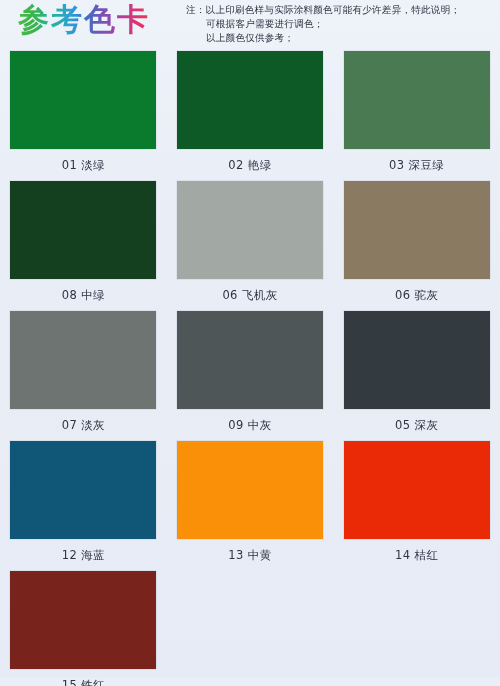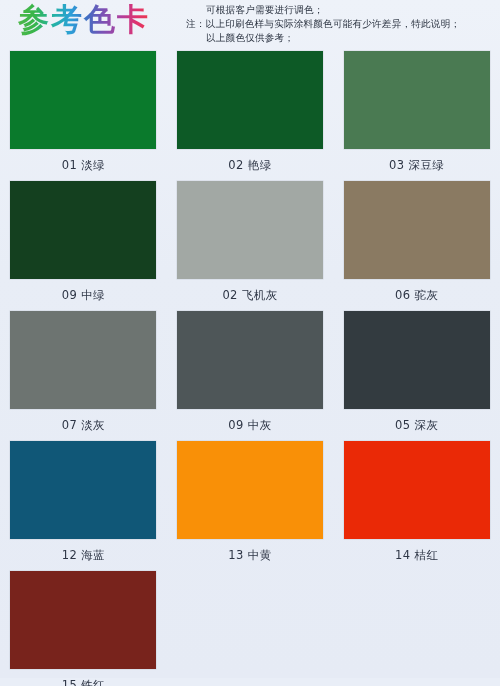--- a/index.html
+++ b/index.html
@@ -114,46 +114,46 @@
 </style>
 </head>
 <body>
 
 <div id="page">
 
   <div id="header">
     <div id="brand-title">参考色卡</div>
 
     <div id="note-block">
+      <div class="note-line">注：以上印刷色样与实际涂料颜色可能有少许差异，特此说明；</div>
       <div class="note-line indent">可根据客户需要进行调色；</div>
-      <div class="note-line">注：以上印刷色样与实际涂料颜色可能有少许差异，特此说明；</div>
       <div class="note-line indent">以上颜色仅供参考；</div>
     </div>
   </div>
 
   <div id="swatch-grid">
       <div class="swatch-cell">
         <div class="swatch-chip" style="background: rgb(10, 122, 44);"></div>
         <div class="swatch-label">01 淡绿</div>
       </div>
       <div class="swatch-cell">
         <div class="swatch-chip" style="background: rgb(13, 90, 38);"></div>
         <div class="swatch-label">02 艳绿</div>
       </div>
       <div class="swatch-cell">
         <div class="swatch-chip" style="background: rgb(74, 122, 82);"></div>
         <div class="swatch-label">03 深豆绿</div>
       </div>
       <div class="swatch-cell">
         <div class="swatch-chip" style="background: rgb(20, 64, 31);"></div>
-        <div class="swatch-label">09 中绿</div>
+        <div class="swatch-label">08 中绿</div>
       </div>
       <div class="swatch-cell">
         <div class="swatch-chip" style="background: rgb(162, 168, 164);"></div>
-        <div class="swatch-label">02 飞机灰</div>
+        <div class="swatch-label">06 飞机灰</div>
       </div>
       <div class="swatch-cell">
         <div class="swatch-chip" style="background: rgb(138, 122, 98);"></div>
         <div class="swatch-label">06 驼灰</div>
       </div>
       <div class="swatch-cell">
         <div class="swatch-chip" style="background: rgb(109, 116, 113);"></div>
         <div class="swatch-label">07 淡灰</div>
       </div>
       <div class="swatch-cell">

